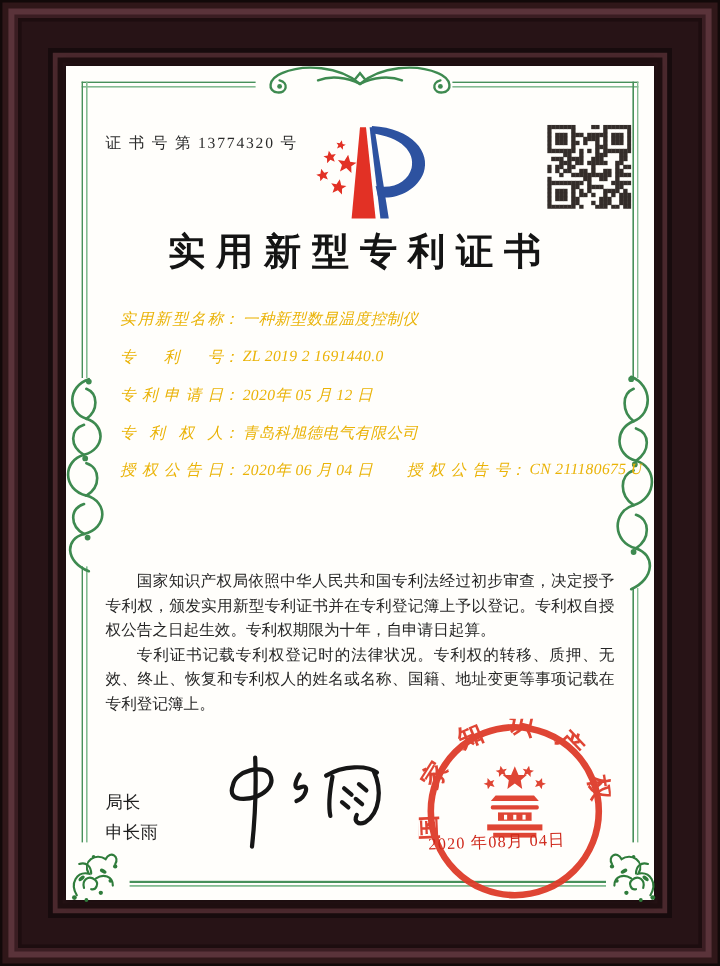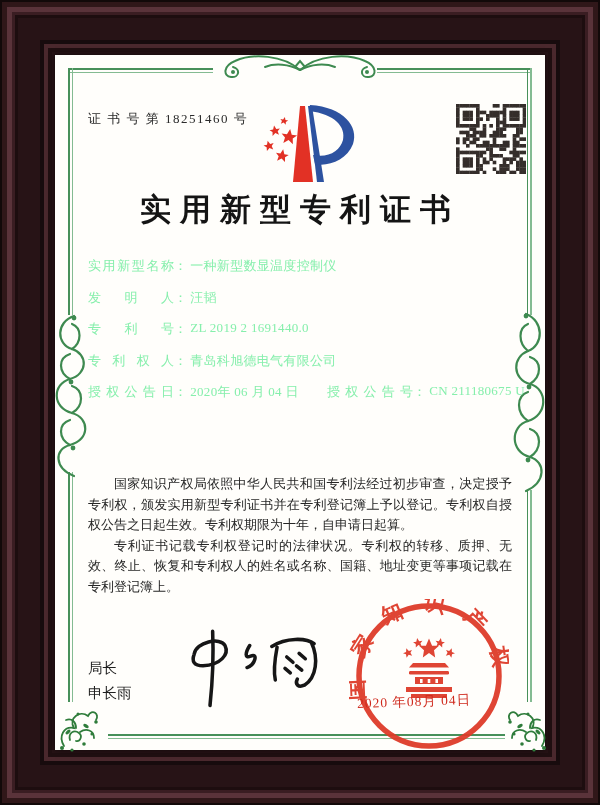--- a/index.html
+++ b/index.html
@@ -38,33 +38,33 @@
   .orn{position:absolute;}
 
   .cert-number{position:absolute;left:88px;top:110px;font-size:13px;
     letter-spacing:1.5px;color:#2b2b2b;}
   .logo{position:absolute;left:243px;top:98px;width:124px;height:92px;}
   .qr{position:absolute;left:456px;top:104px;width:70px;height:70px;}
 
   .title{position:absolute;left:0;top:189px;width:600px;text-align:center;
     font-size:31px;font-weight:bold;letter-spacing:9px;color:#141414;}
 
-  .fields{position:absolute;left:88px;top:257px;width:428px;font-size:13px;color:#86efac;}
+  .fields{position:absolute;left:100px;top:257px;width:428px;font-size:13px;color:#eab308;font-style:italic;}
   .frow{position:relative;margin-bottom:13.6px;height:18px;white-space:nowrap;}
   .flabel{display:inline-block;width:86px;text-align:justify;text-align-last:justify;
     vertical-align:top;}
   .colon{display:inline-block;vertical-align:top;}
   .fvalue{display:inline-block;vertical-align:top;letter-spacing:.3px;font-weight:500;}
   .grant-no{position:absolute;left:215px;top:0;margin-left:24px;}
 
   .bodytext{position:absolute;left:88px;top:474px;width:424px;font-size:13px;
     line-height:20.5px;color:#262626;text-align:justify;}
   .bodytext p{margin:0;text-indent:2em;}
 
-  .signer{position:absolute;left:88px;top:657px;font-family:Liberation Mono, monospace;
+  .signer{position:absolute;left:88px;top:657px;font-family:Liberation Sans, sans-serif;
     font-size:14.5px;color:#1f1f1f;line-height:25px;}
   .signature{position:absolute;left:180px;top:626px;}
 
   .seal{position:absolute;left:349px;top:599px;opacity:.94;}
   .seal-date{position:absolute;left:357px;top:693px;font-size:13.5px;color:#cf2a1d;
     letter-spacing:1px;transform:rotate(-2deg);font-weight:500;white-space:nowrap;}
 </style>
 </head>
 <body>
 
@@ -151,21 +151,21 @@
             <circle cx="36" cy="28" r="1.6"></circle>
           <circle cx="40" cy="16" r="1.8"></circle>
             <circle cx="22" cy="8" r="1.5"></circle>
           <ellipse cx="12" cy="26" rx="3" ry="1.6" transform="rotate(-40 12 26)"></ellipse>
           <ellipse cx="30" cy="20" rx="3" ry="1.6" transform="rotate(30 30 20)"></ellipse>
         </g>
       </g>
     </svg>
   </div>
 
-  <div class="cert-number">证 书 号 第 18251460 号</div>
+  <div class="cert-number">证 书 号 第 13774320 号</div>
 
   <div class="logo">
     <svg width="124" height="92" viewBox="0 0 124 92">
       <defs>
         <path id="starL" d="M0,-10 L2.94,-3.09 L9.51,-3.09 L4.76,1.18 L5.88,8.09 L0,3.82 L-5.88,8.09 L-4.76,1.18 L-9.51,-3.09 L-2.94,-3.09 Z"></path>
       </defs>
       <g fill="#e23125">
         <use href="#starL" transform="translate(41,23) scale(0.42) rotate(12)"></use>
         <use href="#starL" transform="translate(32,33) scale(0.55) rotate(-10)"></use>
         <use href="#starL" transform="translate(46,39) scale(0.82) rotate(8)"></use>
@@ -429,26 +429,26 @@
       </svg></div>
 
   <div class="title">实用新型专利证书</div>
 
   <div class="fields">
     <div class="frow">
       <span class="flabel">实用新型名称</span><span class="colon">：</span>
       <span class="fvalue">一种新型数显温度控制仪</span>
     </div>
     <div class="frow">
-      <span class="flabel">发明人</span><span class="colon">：</span>
-      <span class="fvalue">汪韬</span>
+      <span class="flabel">专利号</span><span class="colon">：</span>
+      <span class="fvalue">ZL 2019 2  1691440.0</span>
     </div>
     <div class="frow">
-      <span class="flabel">专利号</span><span class="colon">：</span>
-      <span class="fvalue">ZL 2019 2  1691440.0</span>
+      <span class="flabel">专利申请日</span><span class="colon">：</span>
+      <span class="fvalue">2020年 05 月 12 日</span>
     </div>
     <div class="frow">
       <span class="flabel">专利权人</span><span class="colon">：</span>
       <span class="fvalue">青岛科旭德电气有限公司</span>
     </div>
     <div class="frow">
       <span class="flabel">授权公告日</span><span class="colon">：</span>
       <span class="fvalue">2020年 06 月 04 日</span>
       <span class="grant-no">
         <span class="flabel">授权公告号</span><span class="colon">：</span>

